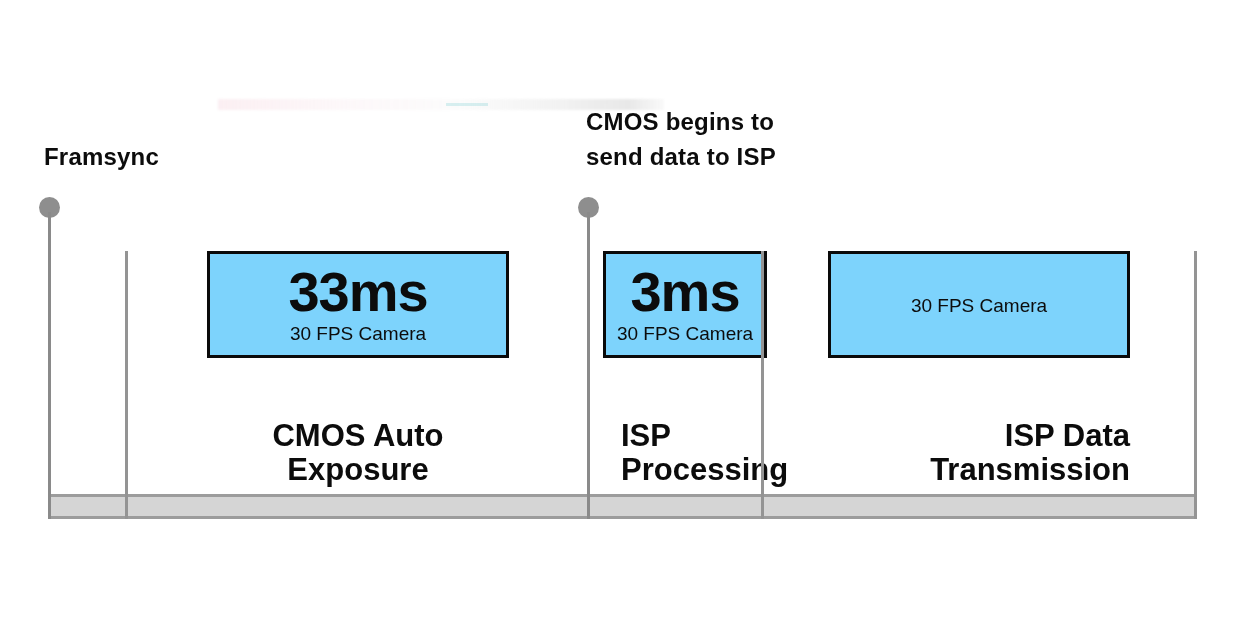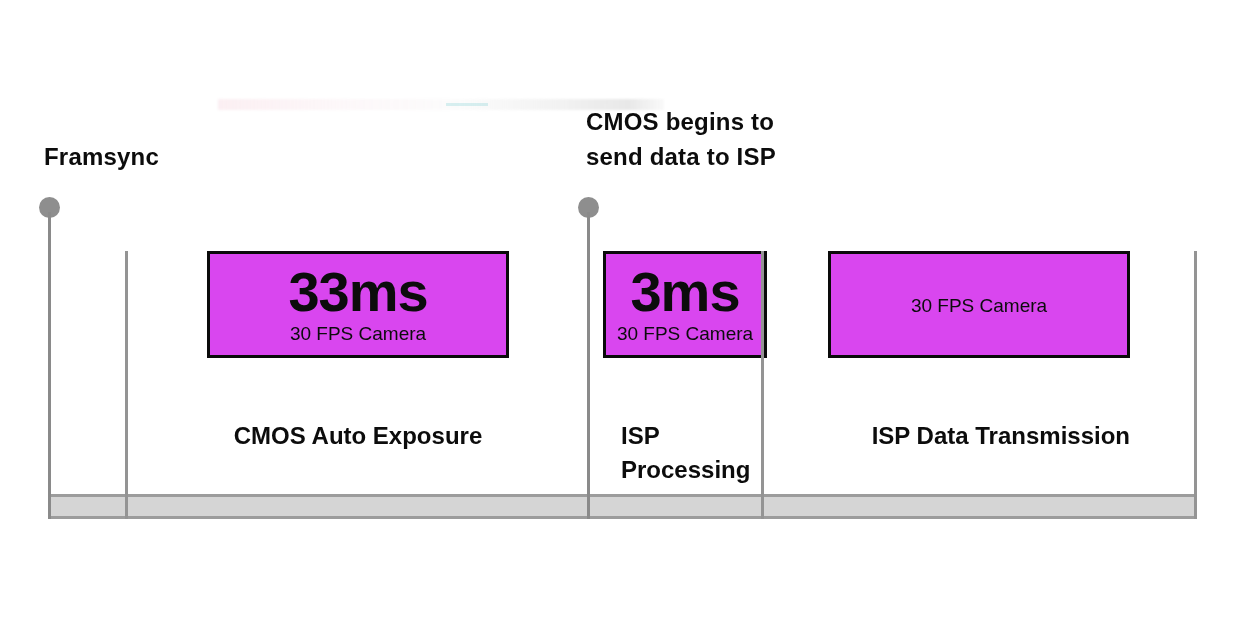--- a/index.html
+++ b/index.html
@@ -75,21 +75,21 @@
   #tick-exposure-start { left: 125px; }
   #tick-transmission-start { left: 761px; }
   #tick-end { left: 1194px; }
 
   
   .duration-box {
     top: 251px;
     height: 107px;
     border: 3px solid #0a0a0a;
     box-sizing: border-box;
-    background: #d946ef;
+    background: #7dd3fc;
     display: flex;
     flex-direction: column;
     align-items: center;
     justify-content: center;
     z-index: 2;
   }
   #box-exposure { left: 207px; width: 302px; }
   #box-processing { left: 603px; width: 164px; }
   #box-transmission { left: 828px; width: 302px; }
   .duration-value {
@@ -103,21 +103,21 @@
     font-weight: normal;
     font-size: 19px;
     line-height: 22px;
     margin-top: 3px;
     white-space: nowrap;
   }
 
   
   .stage-label {
     font-weight: bold;
-    font-size: 24px;
+    font-size: 31px;
     line-height: 34px;
     top: 419px;
   }
   #stage-label-exposure { left: 207px; width: 302px; text-align: center; }
   #stage-label-processing { left: 597px; width: 160px; text-align: left; margin-left: 24px; }
   #stage-label-transmission { left: 828px; width: 302px; text-align: right; }
 
   
   #timeline-bar {
     left: 48px; top: 494px;

